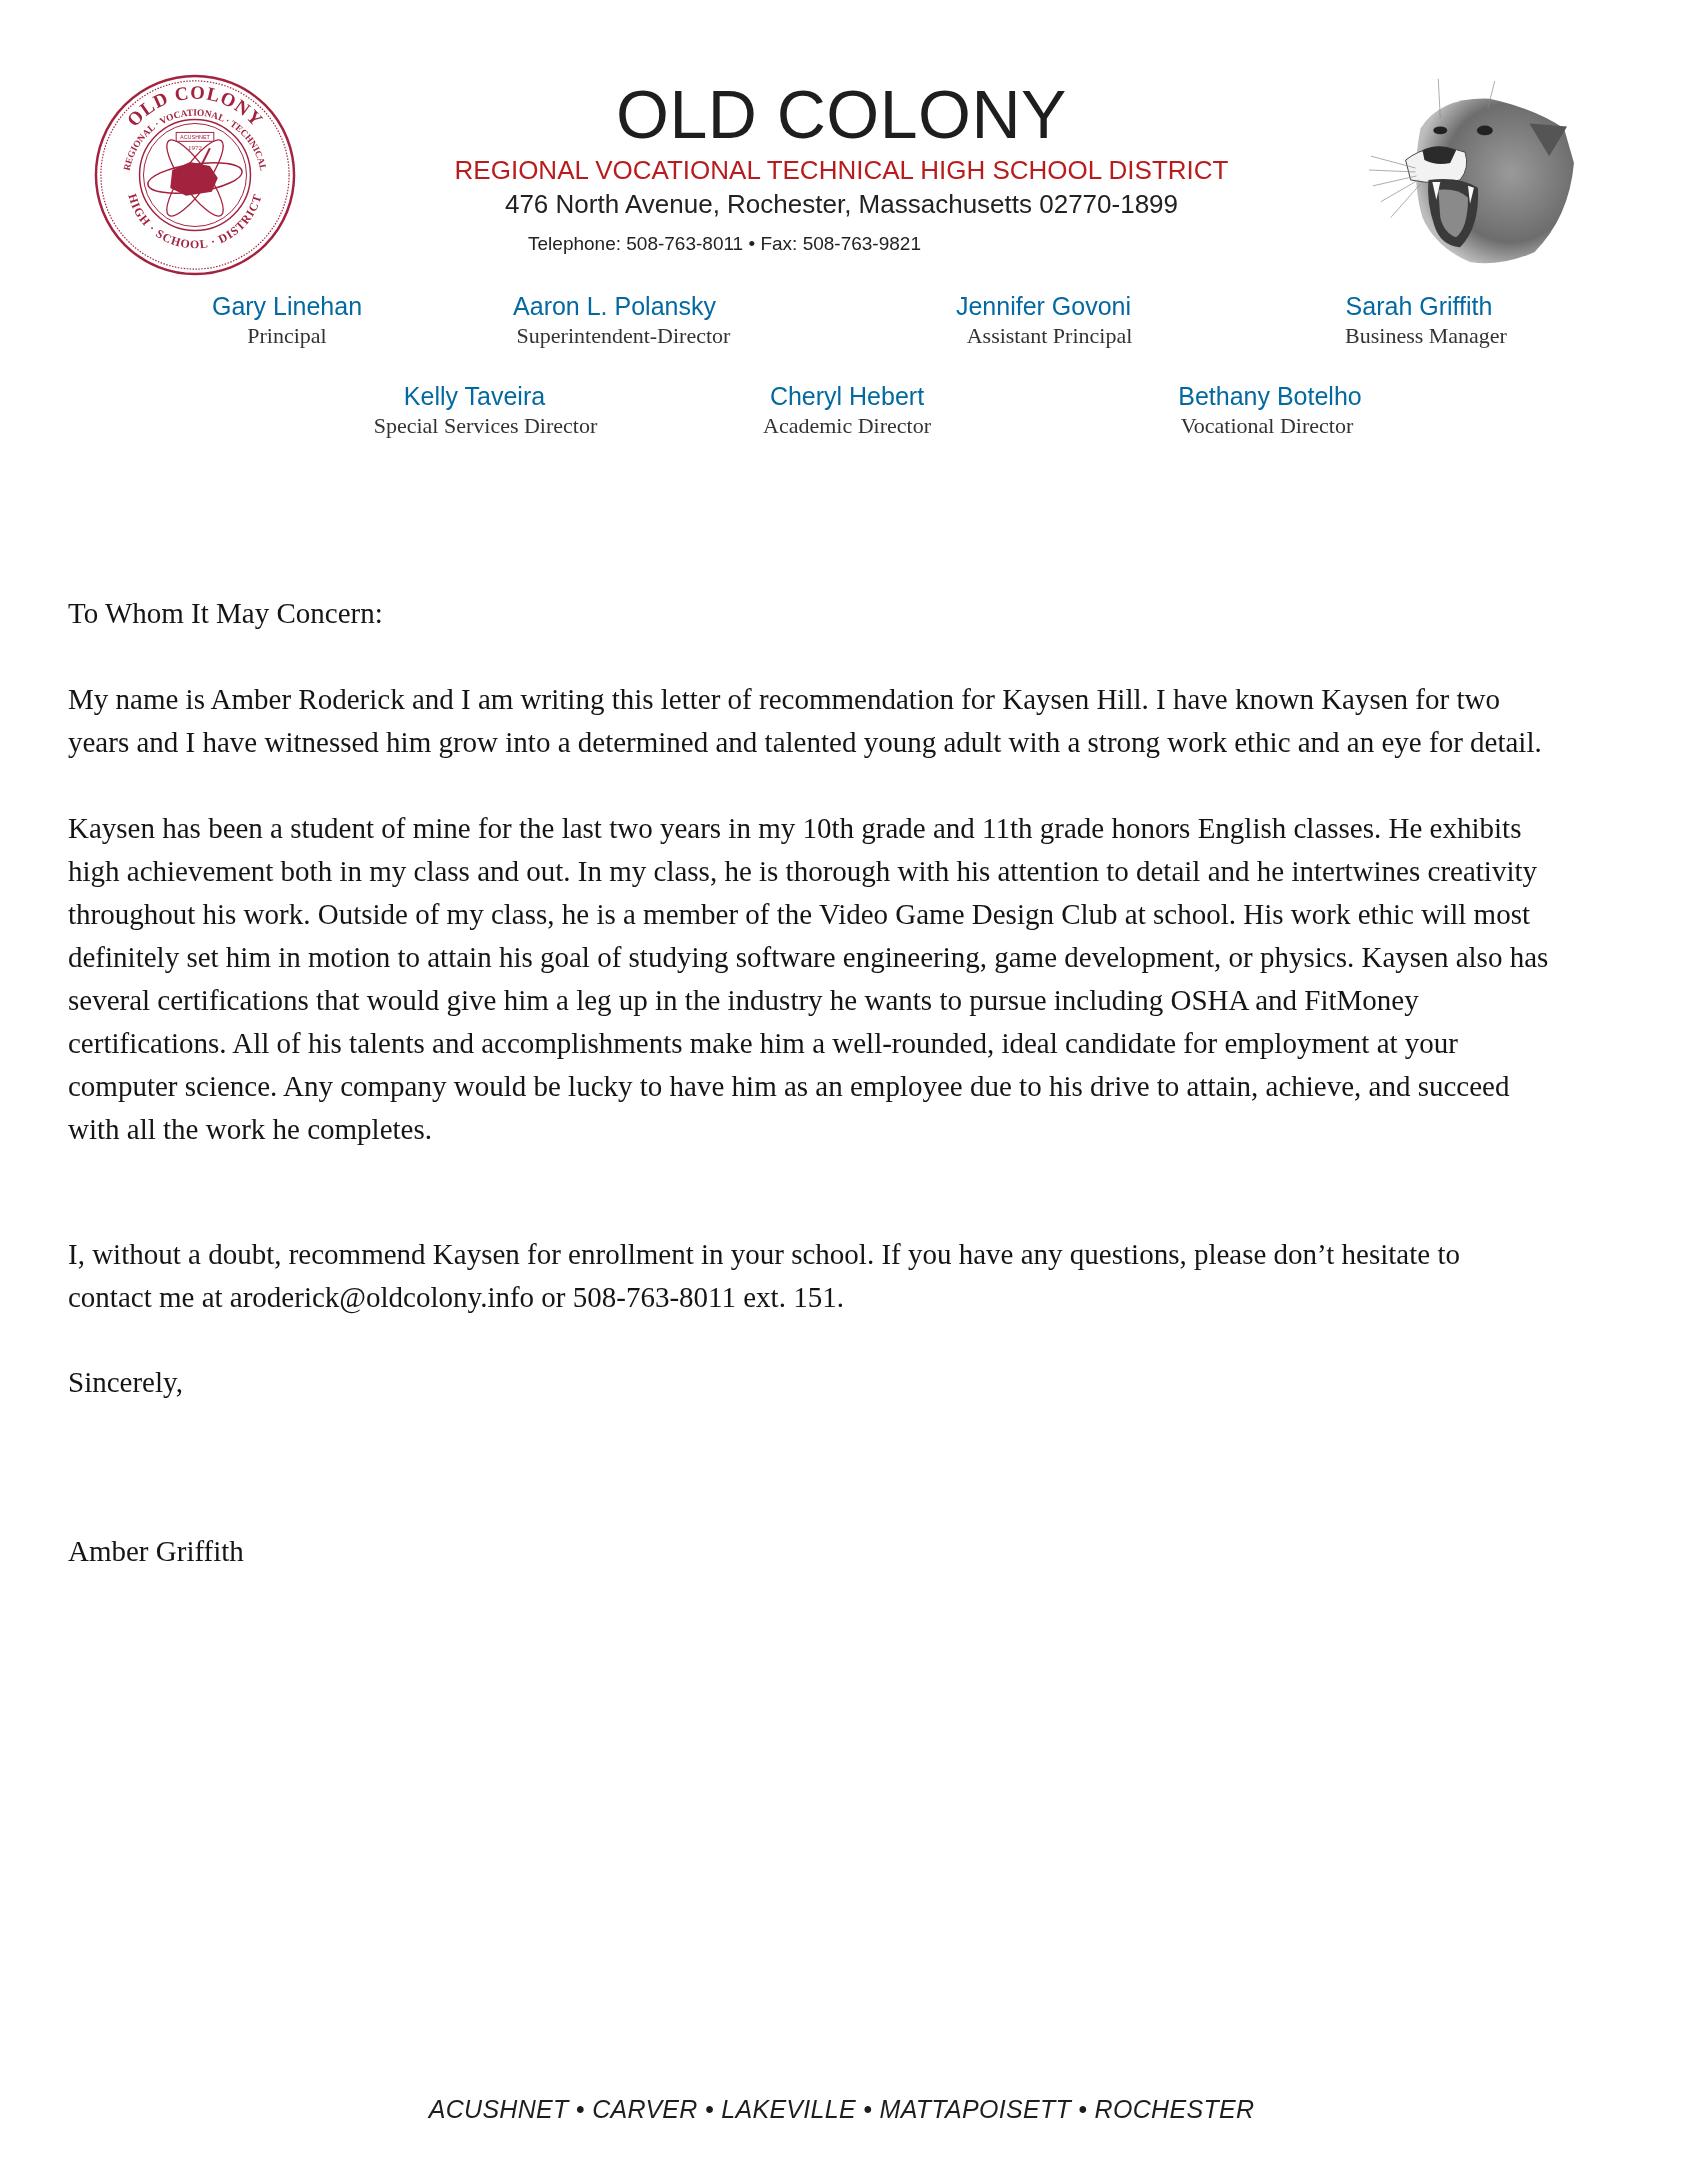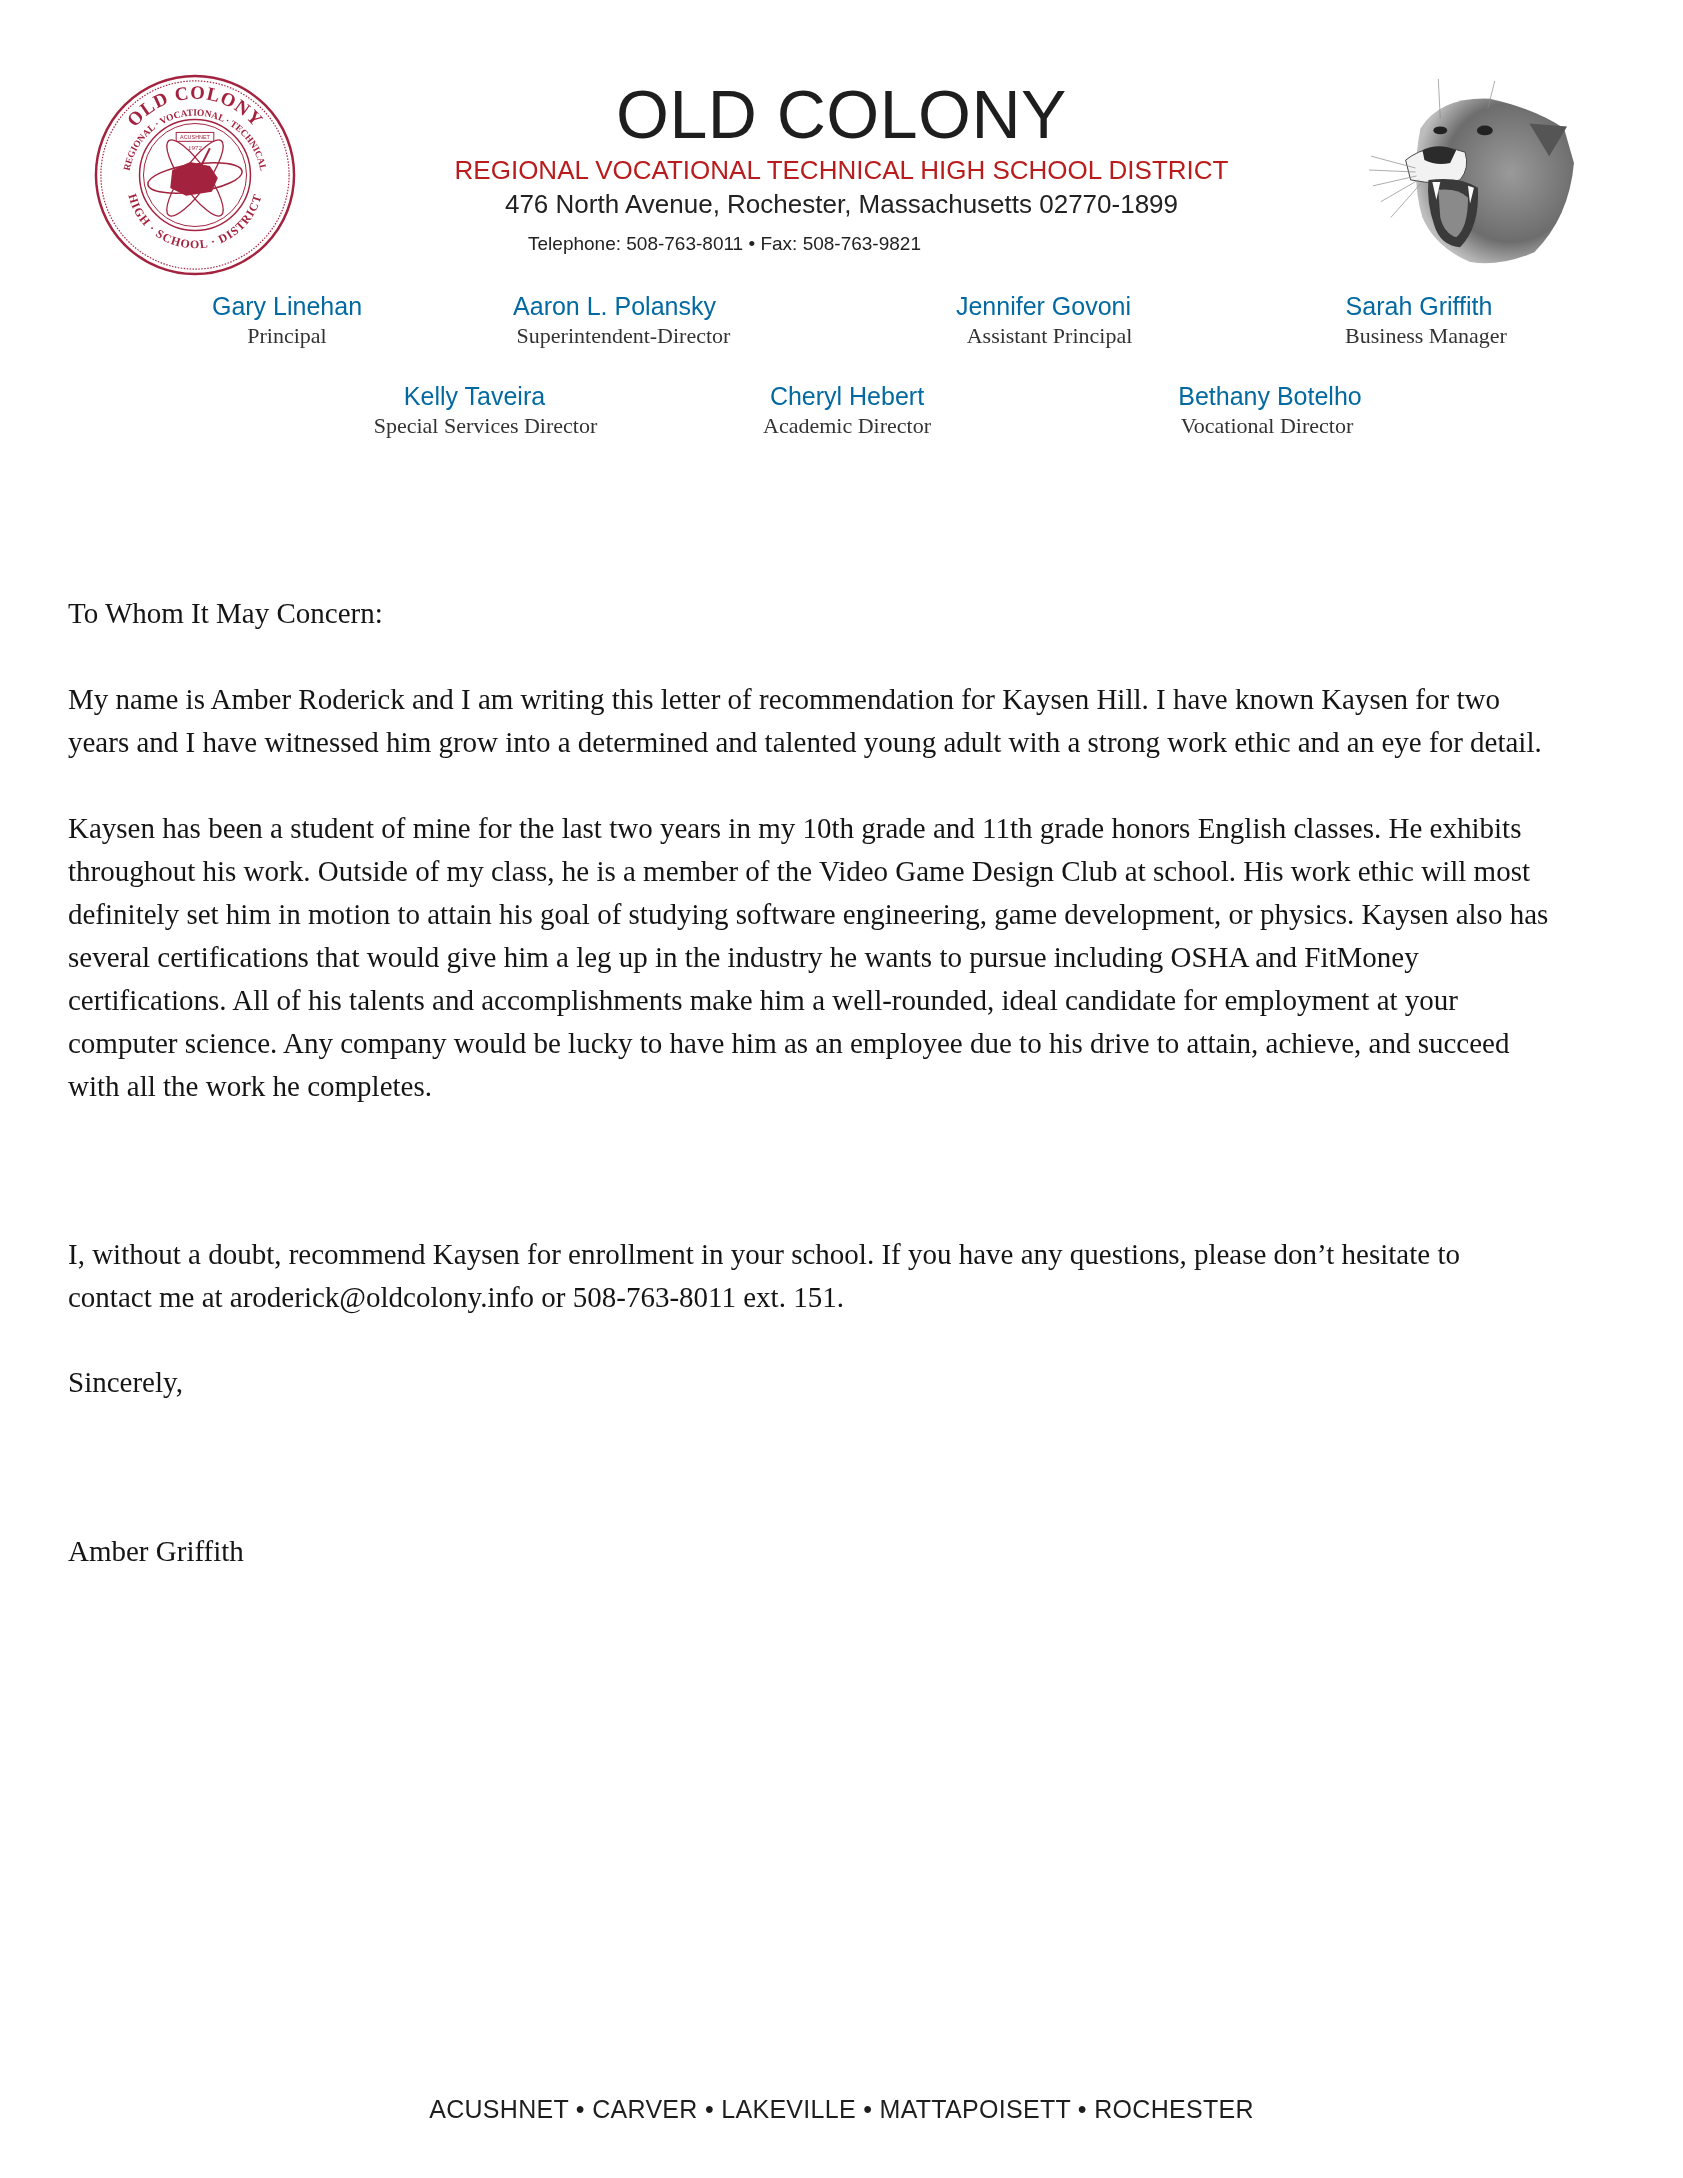--- a/index.html
+++ b/index.html
@@ -17,21 +17,21 @@
 
   .staff { position: absolute; text-align: center; }
   .staff .nm { font-family: "Liberation Sans", sans-serif; font-size: 25px; line-height: 30px; color: #0369a1; }
   .staff .rl { font-family: "Liberation Serif", serif; font-size: 22px; line-height: 30px; color: #333; }
 
   
   .letter { left: 68px; width: 1584px; font-family: "Liberation Serif", serif; font-size: 29px; line-height: 43px; color: #151515; }
   .para { position: absolute; }
   .para p { margin: 0; white-space: nowrap; }
 
-  #footer { left: 0; width: 1683px; top: 2094px; text-align: center; font-size: 25px; line-height: 30px; color: #1e1e1e; letter-spacing: 0.3px; }
+  #footer { left: 0; width: 1683px; top: 2094px; text-align: center; font-size: 25px; line-height: 30px; color: #1e1e1e; letter-spacing: 0.3px; font-style: italic; }
 </style>
 </head>
 <body>
 
 <div id="seal" class="abs">
   <svg width="208" height="208" viewBox="0 0 210 210">
     <defs>
       <path id="topArc" d="M 28 105 A 77 77 0 0 1 182 105"></path>
       <path id="midArc" d="M 38 112 A 67 67 0 0 1 172 112"></path>
       <path id="botArc" d="M 36 110 A 69 69 0 0 0 174 110"></path>
@@ -135,20 +135,21 @@
 
 <div class="abs letter" style="top:592px;">To Whom It May Concern:</div>
 
 <div class="abs letter para" style="top:678px;">
   <p>My name is Amber Roderick and I am writing this letter of recommendation for Kaysen Hill. I have known Kaysen for two</p>
   <p>years and I have witnessed him grow into a determined and talented young adult with a strong work ethic and an eye for detail.</p>
 </div>
 
 <div class="abs letter para" style="top:807px;">
   <p>Kaysen has been a student of mine for the last two years in my 10th grade and 11th grade honors English classes.  He exhibits</p>
+  <p>high achievement both in my class and out.  In my class, he is thorough with his attention to detail and he intertwines creativity</p>
   <p>throughout his work.  Outside of my class, he is a member of the Video Game Design Club at school.  His work ethic will most</p>
   <p>definitely set him in motion to attain his goal of studying software engineering, game development, or physics.  Kaysen also has</p>
   <p>several certifications that would give him a leg up in the industry he wants to pursue including OSHA and FitMoney</p>
   <p>certifications. All of his talents and accomplishments make him a well-rounded, ideal candidate for employment at your</p>
   <p>computer science.  Any company would be lucky to have him as an employee due to his drive to attain, achieve, and succeed</p>
   <p>with all the work he completes.</p>
 </div>
 
 <div class="abs letter para" style="top:1233px;">
   <p>I, without a doubt, recommend Kaysen for enrollment in your school.  If you have any questions, please don’t hesitate to</p>

